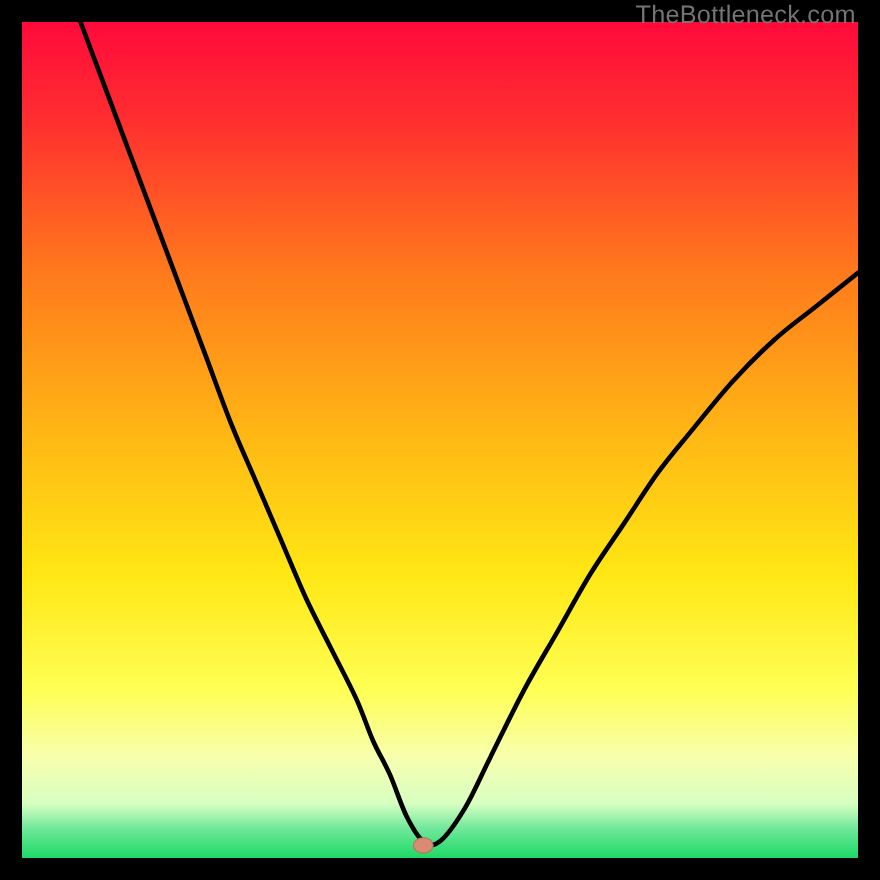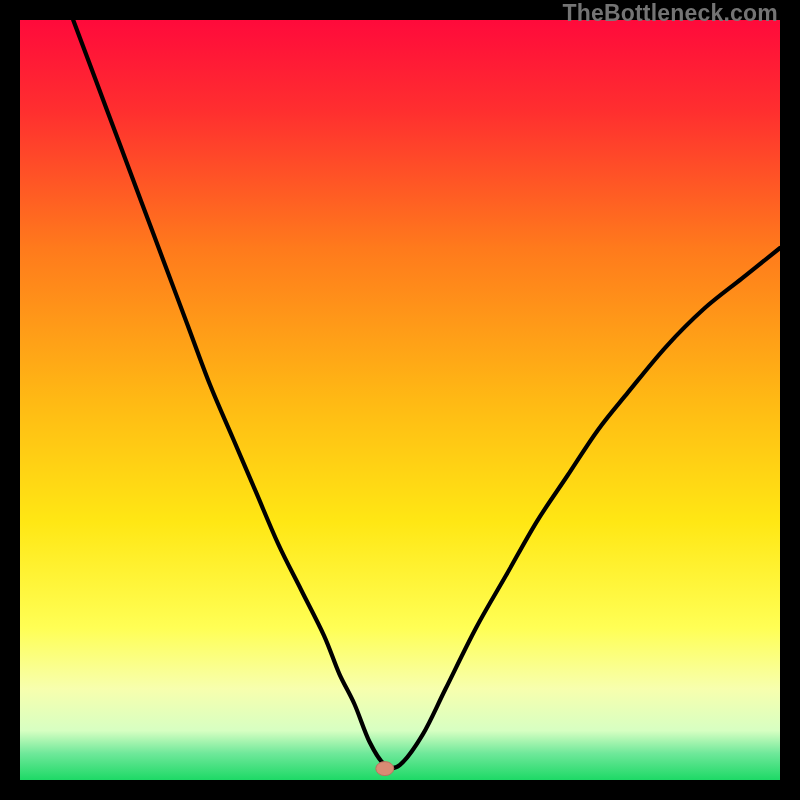--- a/index.html
+++ b/index.html
@@ -25,21 +25,21 @@
     top: 0;
     width: 760px;
     height: 760px;
   }
   .watermark {
     position: absolute;
     top: 0px;
     right: 22px;
     color: #7b7b7b;
     font-size: 23px;
-    font-weight: 700;
+    font-weight: 400;
     letter-spacing: 0.2px;
     z-index: 10;
     opacity: 0.95;
   }
   svg { display: block; }
 </style>
 </head>
 <body>
 
 <div class="watermark">TheBottleneck.com</div>

